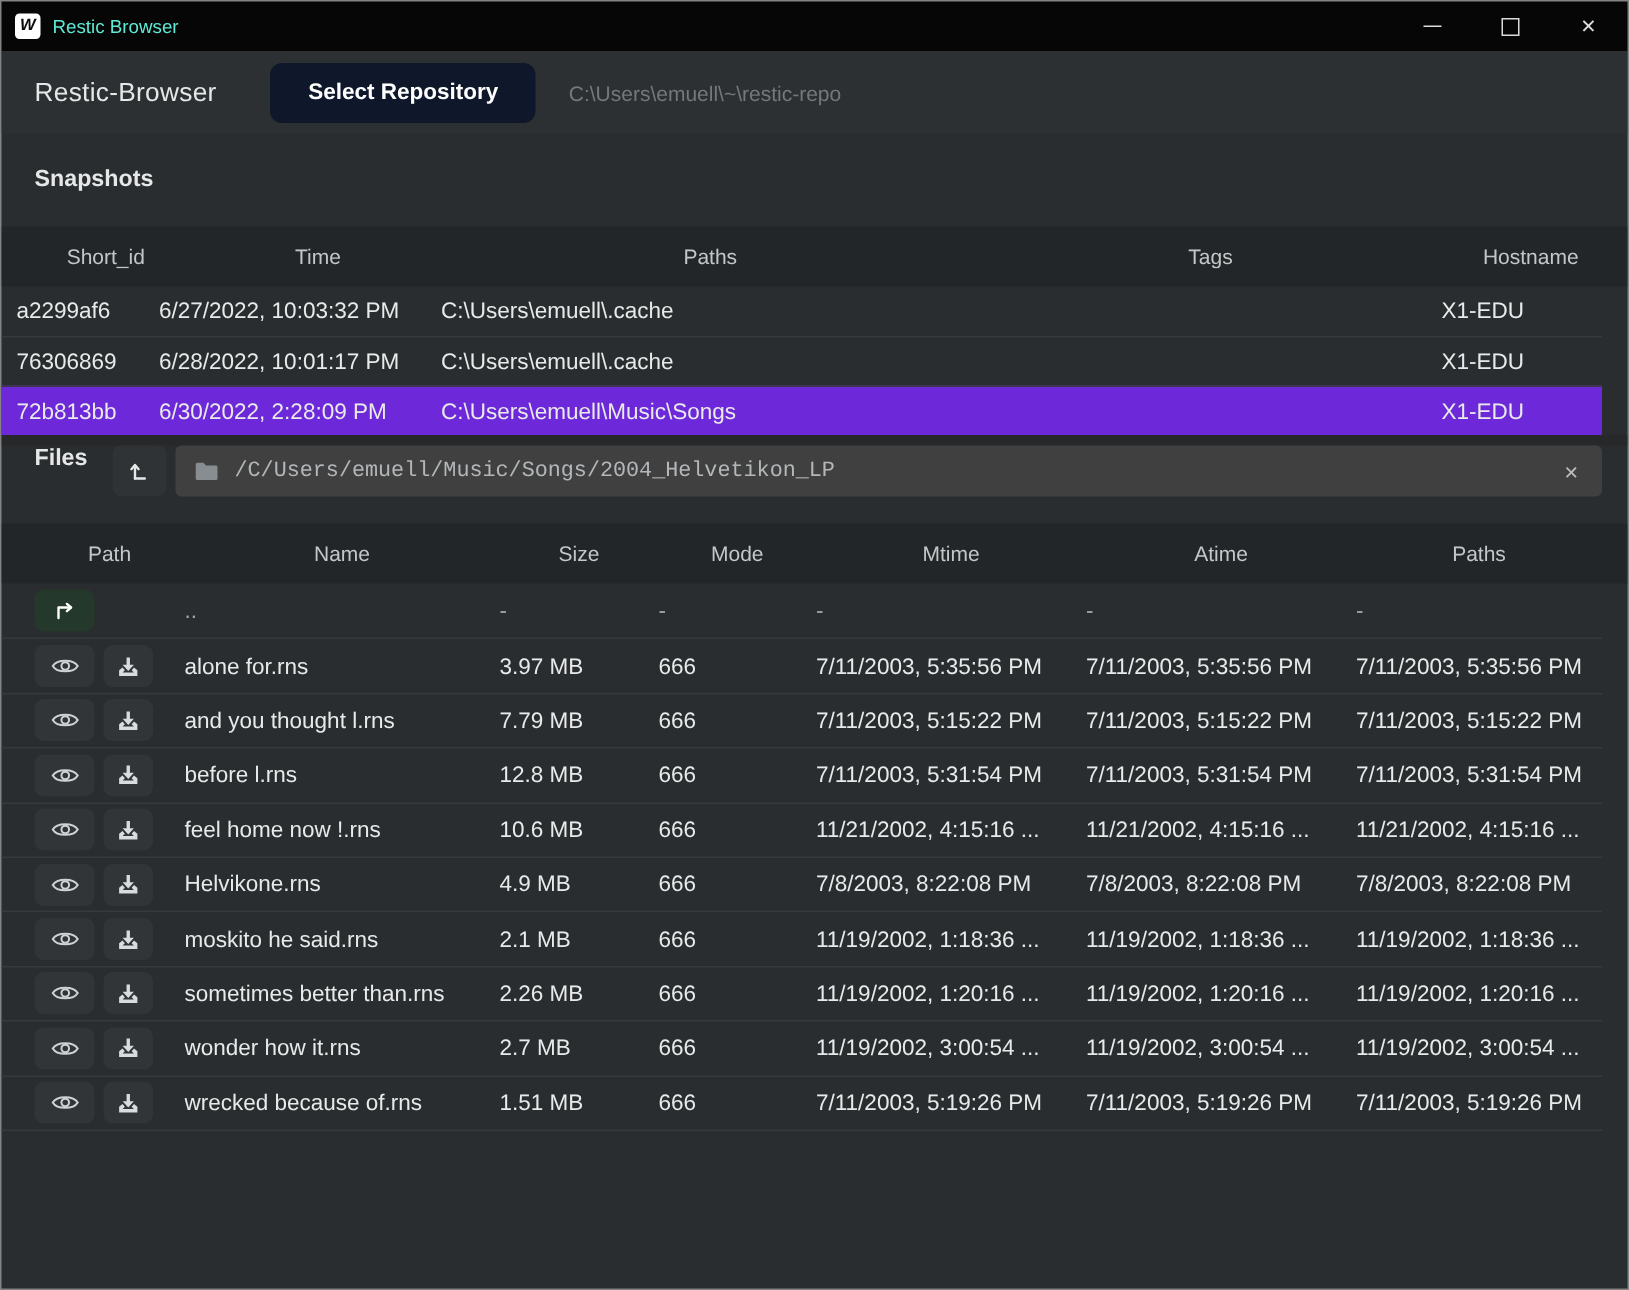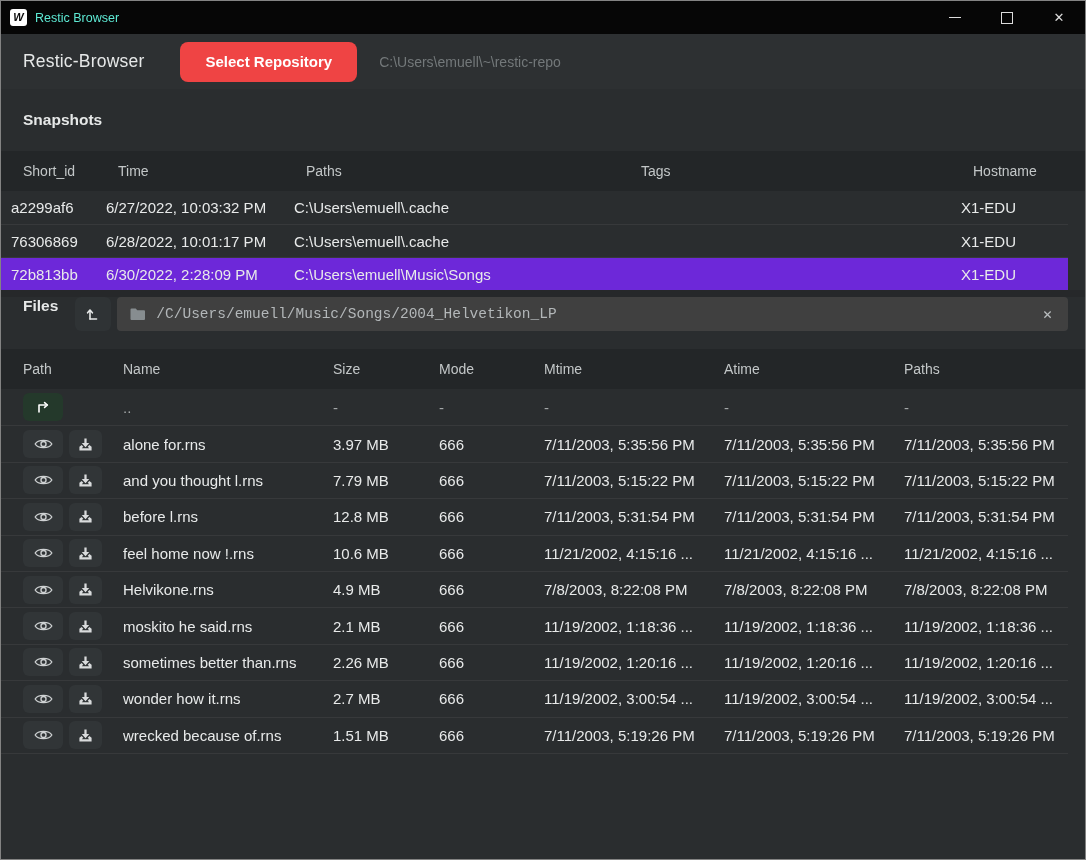--- a/index.html
+++ b/index.html
@@ -16,33 +16,33 @@
   .title-text{margin-left:8px;font-size:12.5px;color:#5eead4;}
   .win-controls{margin-left:auto;display:flex;height:100%;}
   .win-btn{width:52px;height:100%;display:flex;align-items:center;justify-content:center;cursor:default;}
   .glyph-min{width:12px;height:1.5px;background:#dcdcdc;}
   .glyph-max{width:10px;height:10px;border:1.2px solid #dcdcdc;}
   .glyph-close{color:#dcdcdc;font-size:13px;line-height:1;}
   
   .appheader{height:55px;background:#2d3032;display:flex;align-items:center;padding:0 22px;}
   .app-title{font-size:17.5px;font-weight:400;letter-spacing:.2px;}
   .select-repo{margin-left:36px;height:40px;padding:0 25px;border:none;border-radius:8px;
-    background:#ef4444;color:#ffffff;font-weight:700;font-size:15px;
+    background:#0f172a;color:#ffffff;font-weight:700;font-size:15px;
     font-family:inherit;cursor:pointer;}
   .repo-path{margin-left:22px;color:#73787a;font-size:14px;}
   
   .snap-title-band{height:62px;display:flex;align-items:center;padding:0 22px;}
   .section-title{font-size:15.5px;font-weight:700;}
   
   .thead{height:40px;background:#232628;}
   .grid-snap{display:grid;grid-template-columns:95px 188px 335px 332px 1fr;
     align-items:center;height:100%;padding:0 17px 0 22px;}
   .grid-files{display:grid;grid-template-columns:100px 210px 106px 105px 180px 180px 1fr;
     align-items:center;height:100%;padding:0 17px 0 22px;}
-  .hcell{color:#c3c7c8;font-size:14px;white-space:nowrap;overflow:hidden;}
+  .hcell{color:#c3c7c8;font-size:14px;white-space:nowrap;overflow:hidden;text-align:center;}
   
   #snap-rows{margin-right:17px;}
   .srow{display:grid;grid-template-columns:95px 188px 335px 332px 1fr;align-items:center;
     height:33px;box-sizing:border-box;padding-left:10px;border-top:1px solid #37393b;cursor:default;}
   .srow:first-child{border-top:none;}
   .srow.selected{background:#6d28d9;}
   .cell{font-size:15px;color:#e8eaea;white-space:nowrap;overflow:hidden;}
   .gap-band{height:7px;background:#26282a;}
   
   .files-bar{height:52px;display:flex;align-items:flex-start;padding:0 17px 0 22px;}

